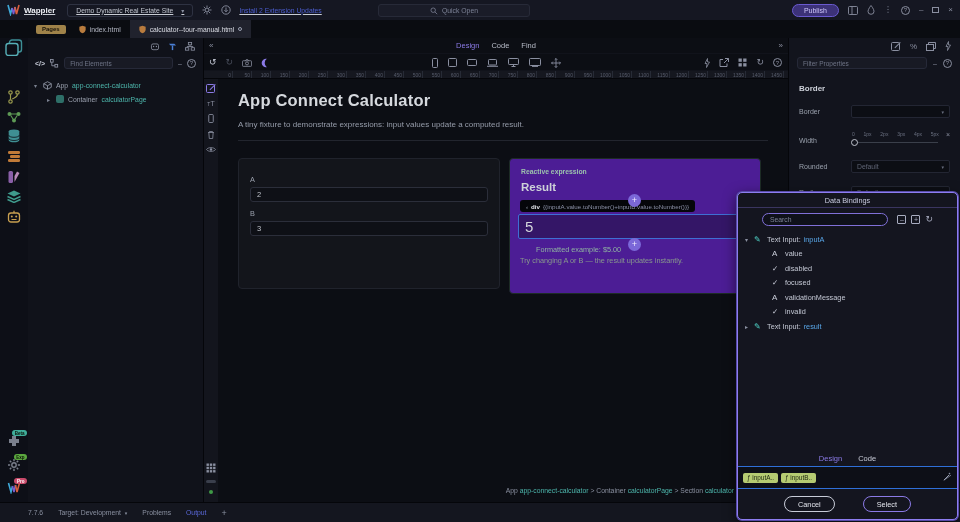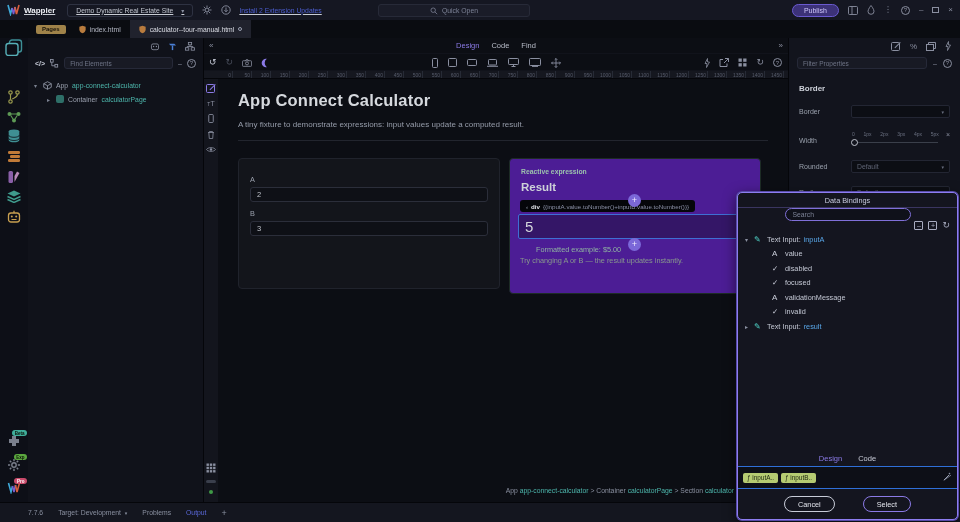--- a/index.html
+++ b/index.html
@@ -112,21 +112,21 @@
   .dropdown .chev { color:#6a7080; font-size:5px; }
   .ticks { display:flex; justify-content:space-between; font-size:5px; color:#6a7080; padding:0 1px; }
   .slider { position:relative; height:9px; margin-top:1px; }
   .slider .track { position:absolute; left:3px; right:2px; top:4px; height:1px; background:#3a3f4a; }
   .slider .knob { position:absolute; left:0; top:1px; width:7px; height:7px; border:1px solid #c0c4ce; border-radius:50%; background:#12141d; }
   .clear-x { color:#8a8fa0; font-size:7px; margin-left:6px; }
 
   
   .popup { position:absolute; left:737px; top:192px; width:221px; height:328px; background:#14151f; border:1px solid #8d7df0; box-shadow:0 0 0 1px #574ba8, 0 4px 14px rgba(0,0,0,0.6); border-radius:5px; display:flex; flex-direction:column; z-index:50; }
   .pp-title { height:15px; line-height:15px; text-align:center; font-size:7.3px; color:#c9cce0; border-bottom:1px solid #3a3560; }
-  .pp-search-row { height:22px; display:flex; align-items:center; padding:0 7px;flex-direction:column; }
+  .pp-search-row { height:22px; display:flex; align-items:center; padding:0 24px; }
   .pp-search { width:126px; height:13px; border:1.5px solid #8070d8; border-radius:7px; background:#0f111a; color:#a8acba; font-size:6.8px; padding:0 7px; outline:none; }
   .pp-search::placeholder { color:#7c8296; }
   .pp-sr-ics { margin-left:auto; display:flex; align-items:center; gap:5px; color:#a8acc0; }
   .boxic { width:9px; height:9px; border:1px solid #a8acc0; border-radius:1px; font-size:7px; line-height:8px; text-align:center; }
   .pp-tree { padding-top:2px; }
   .brow { display:flex; align-items:center; height:14.5px; font-size:7.3px; color:#c4c8d4; padding-left:7px; }
   .brow.lvl1 { padding-left:25px; }
   .bchev { width:9px; color:#8a8fa0; font-size:6px; }
   .bico { width:13px; text-align:left; }
   .bico.pencil { color:#4dd0c4; font-size:8px; }

